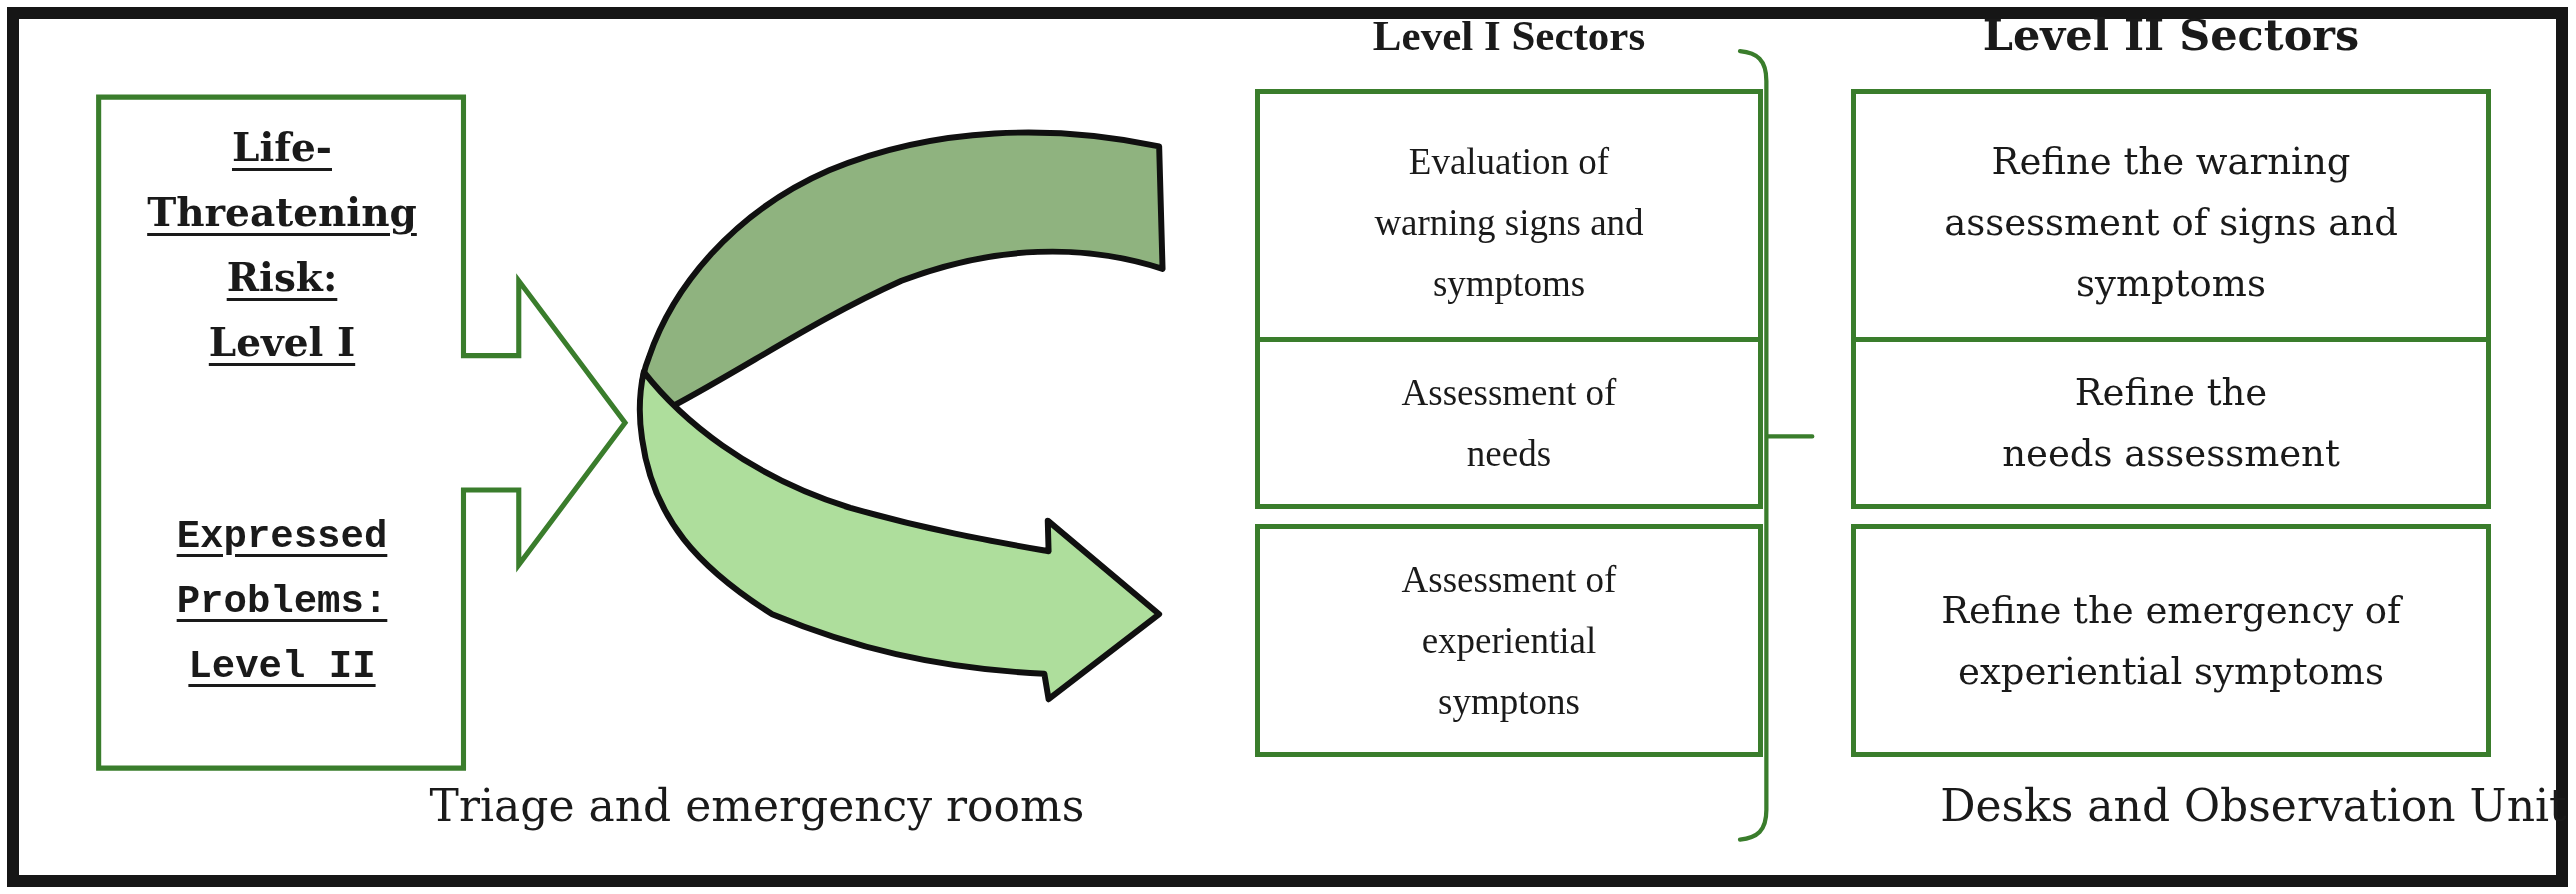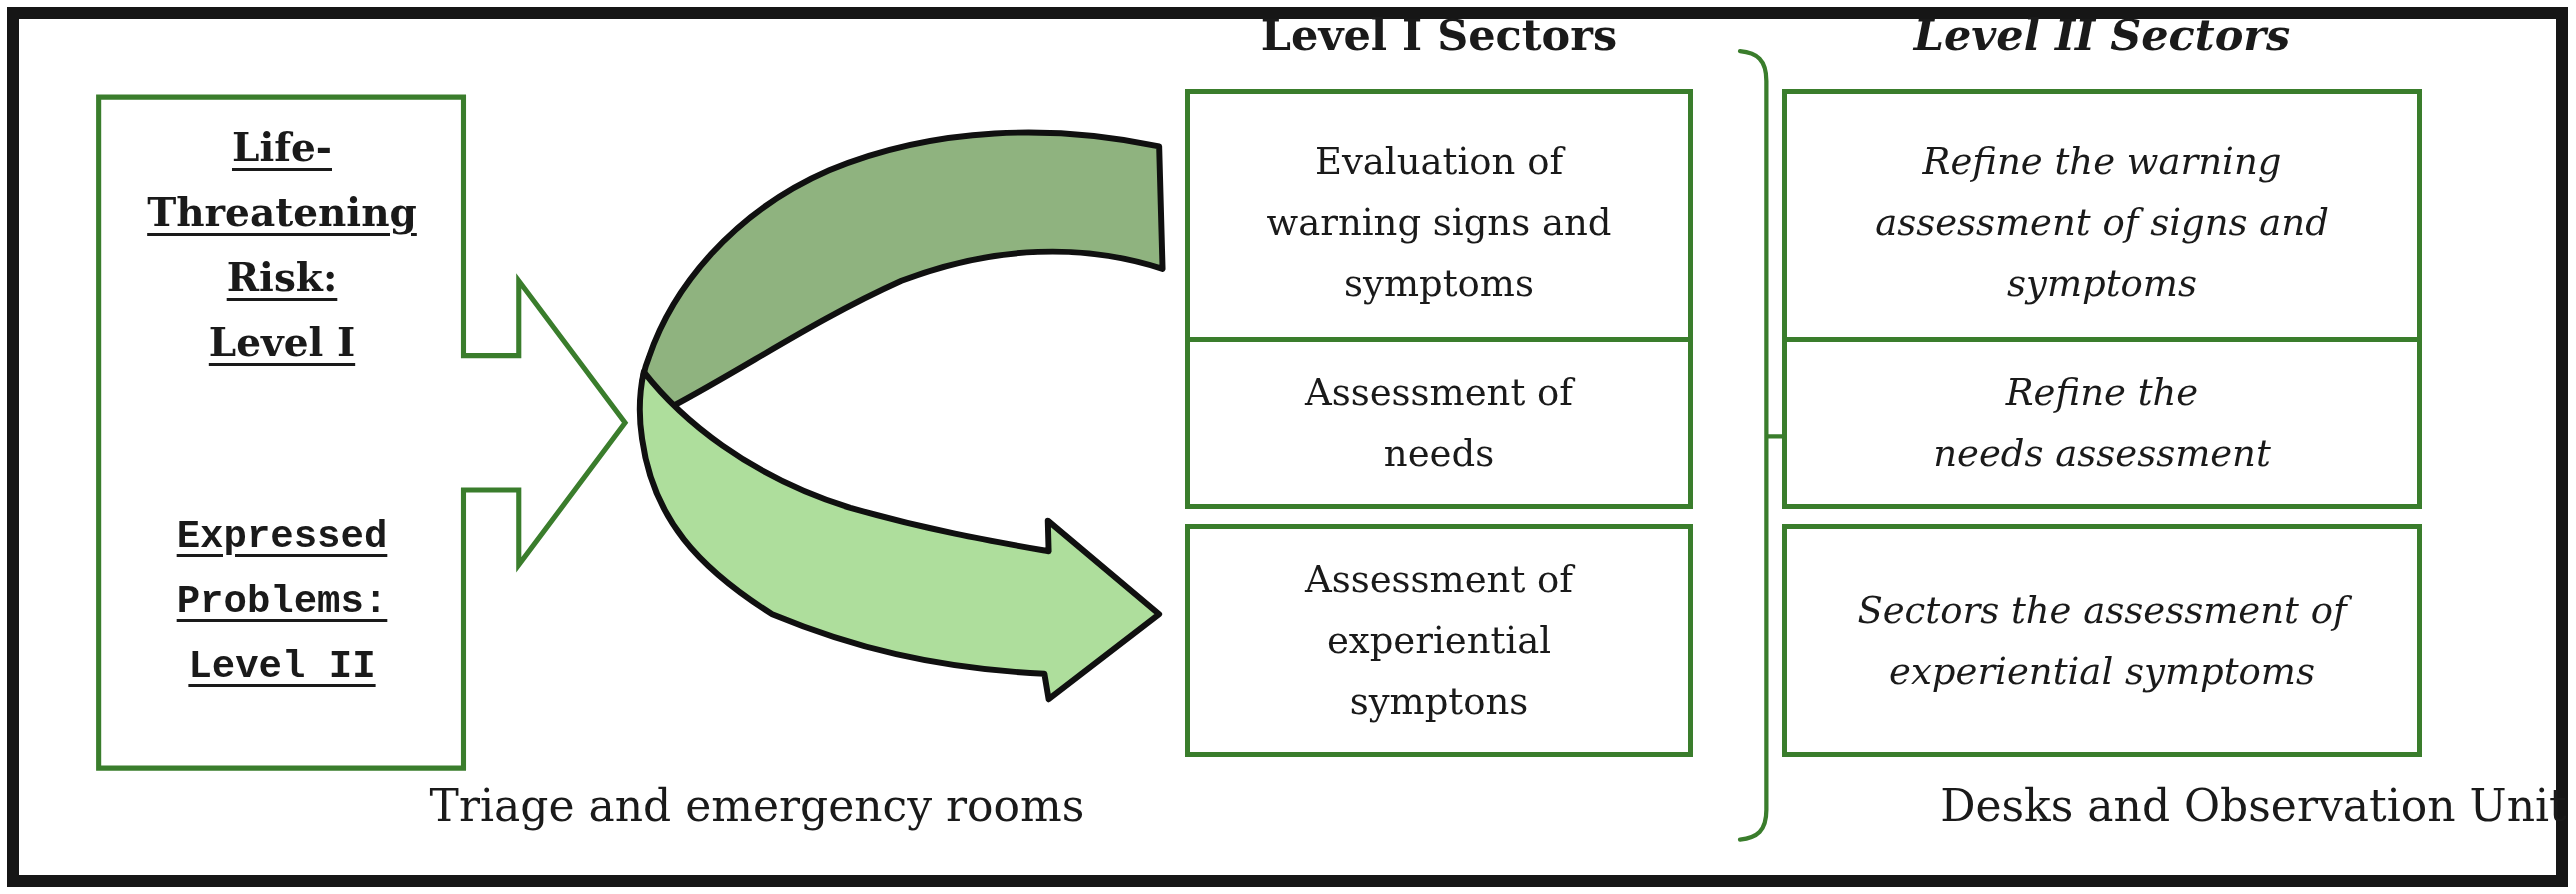--- a/index.html
+++ b/index.html
@@ -32,22 +32,22 @@
   .sector-box{
     position:absolute;
     border:5.1px solid #3a7d2c;
     background:#ffffff;
     display:flex;align-items:center;justify-content:center;
     box-sizing:border-box;
   }
   .sector-box .box-text{
     font-size:37px;line-height:61px;text-align:center;white-space:pre-line;
   }
-  .col-m{left:1185px;width:508px;}
-  .col-r{left:1782px;width:640px;font-style:italic;}
+  .col-m{left:1255px;width:508px;font-family:Liberation Serif, serif;}
+  .col-r{left:1851px;width:640px;}
   .row-1{top:89px;height:267px;}
   .row-2{top:337px;height:172px;}
   .row-3{top:524px;height:233px;}
   .footer-label{font-size:44px;font-weight:normal;line-height:54px;top:779px;}
 </style>
 </head>
 <body>
 
 <div id="stage">
 
@@ -116,20 +116,20 @@
   <div class="sector-box col-r row-1">
     <div class="box-text">Refine the warning
 assessment of signs and
 symptoms</div>
   </div>
   <div class="sector-box col-r row-2">
     <div class="box-text">Refine the
 needs assessment</div>
   </div>
   <div class="sector-box col-r row-3">
-    <div class="box-text">Sectors the assessment of
+    <div class="box-text">Refine the emergency of
 experiential symptoms</div>
   </div>
 
   <div class="txt footer-label" style="left:1928px;width:651px;">Desks and Observation Unit</div>
 
 </div>
 
 
 </body></html>

